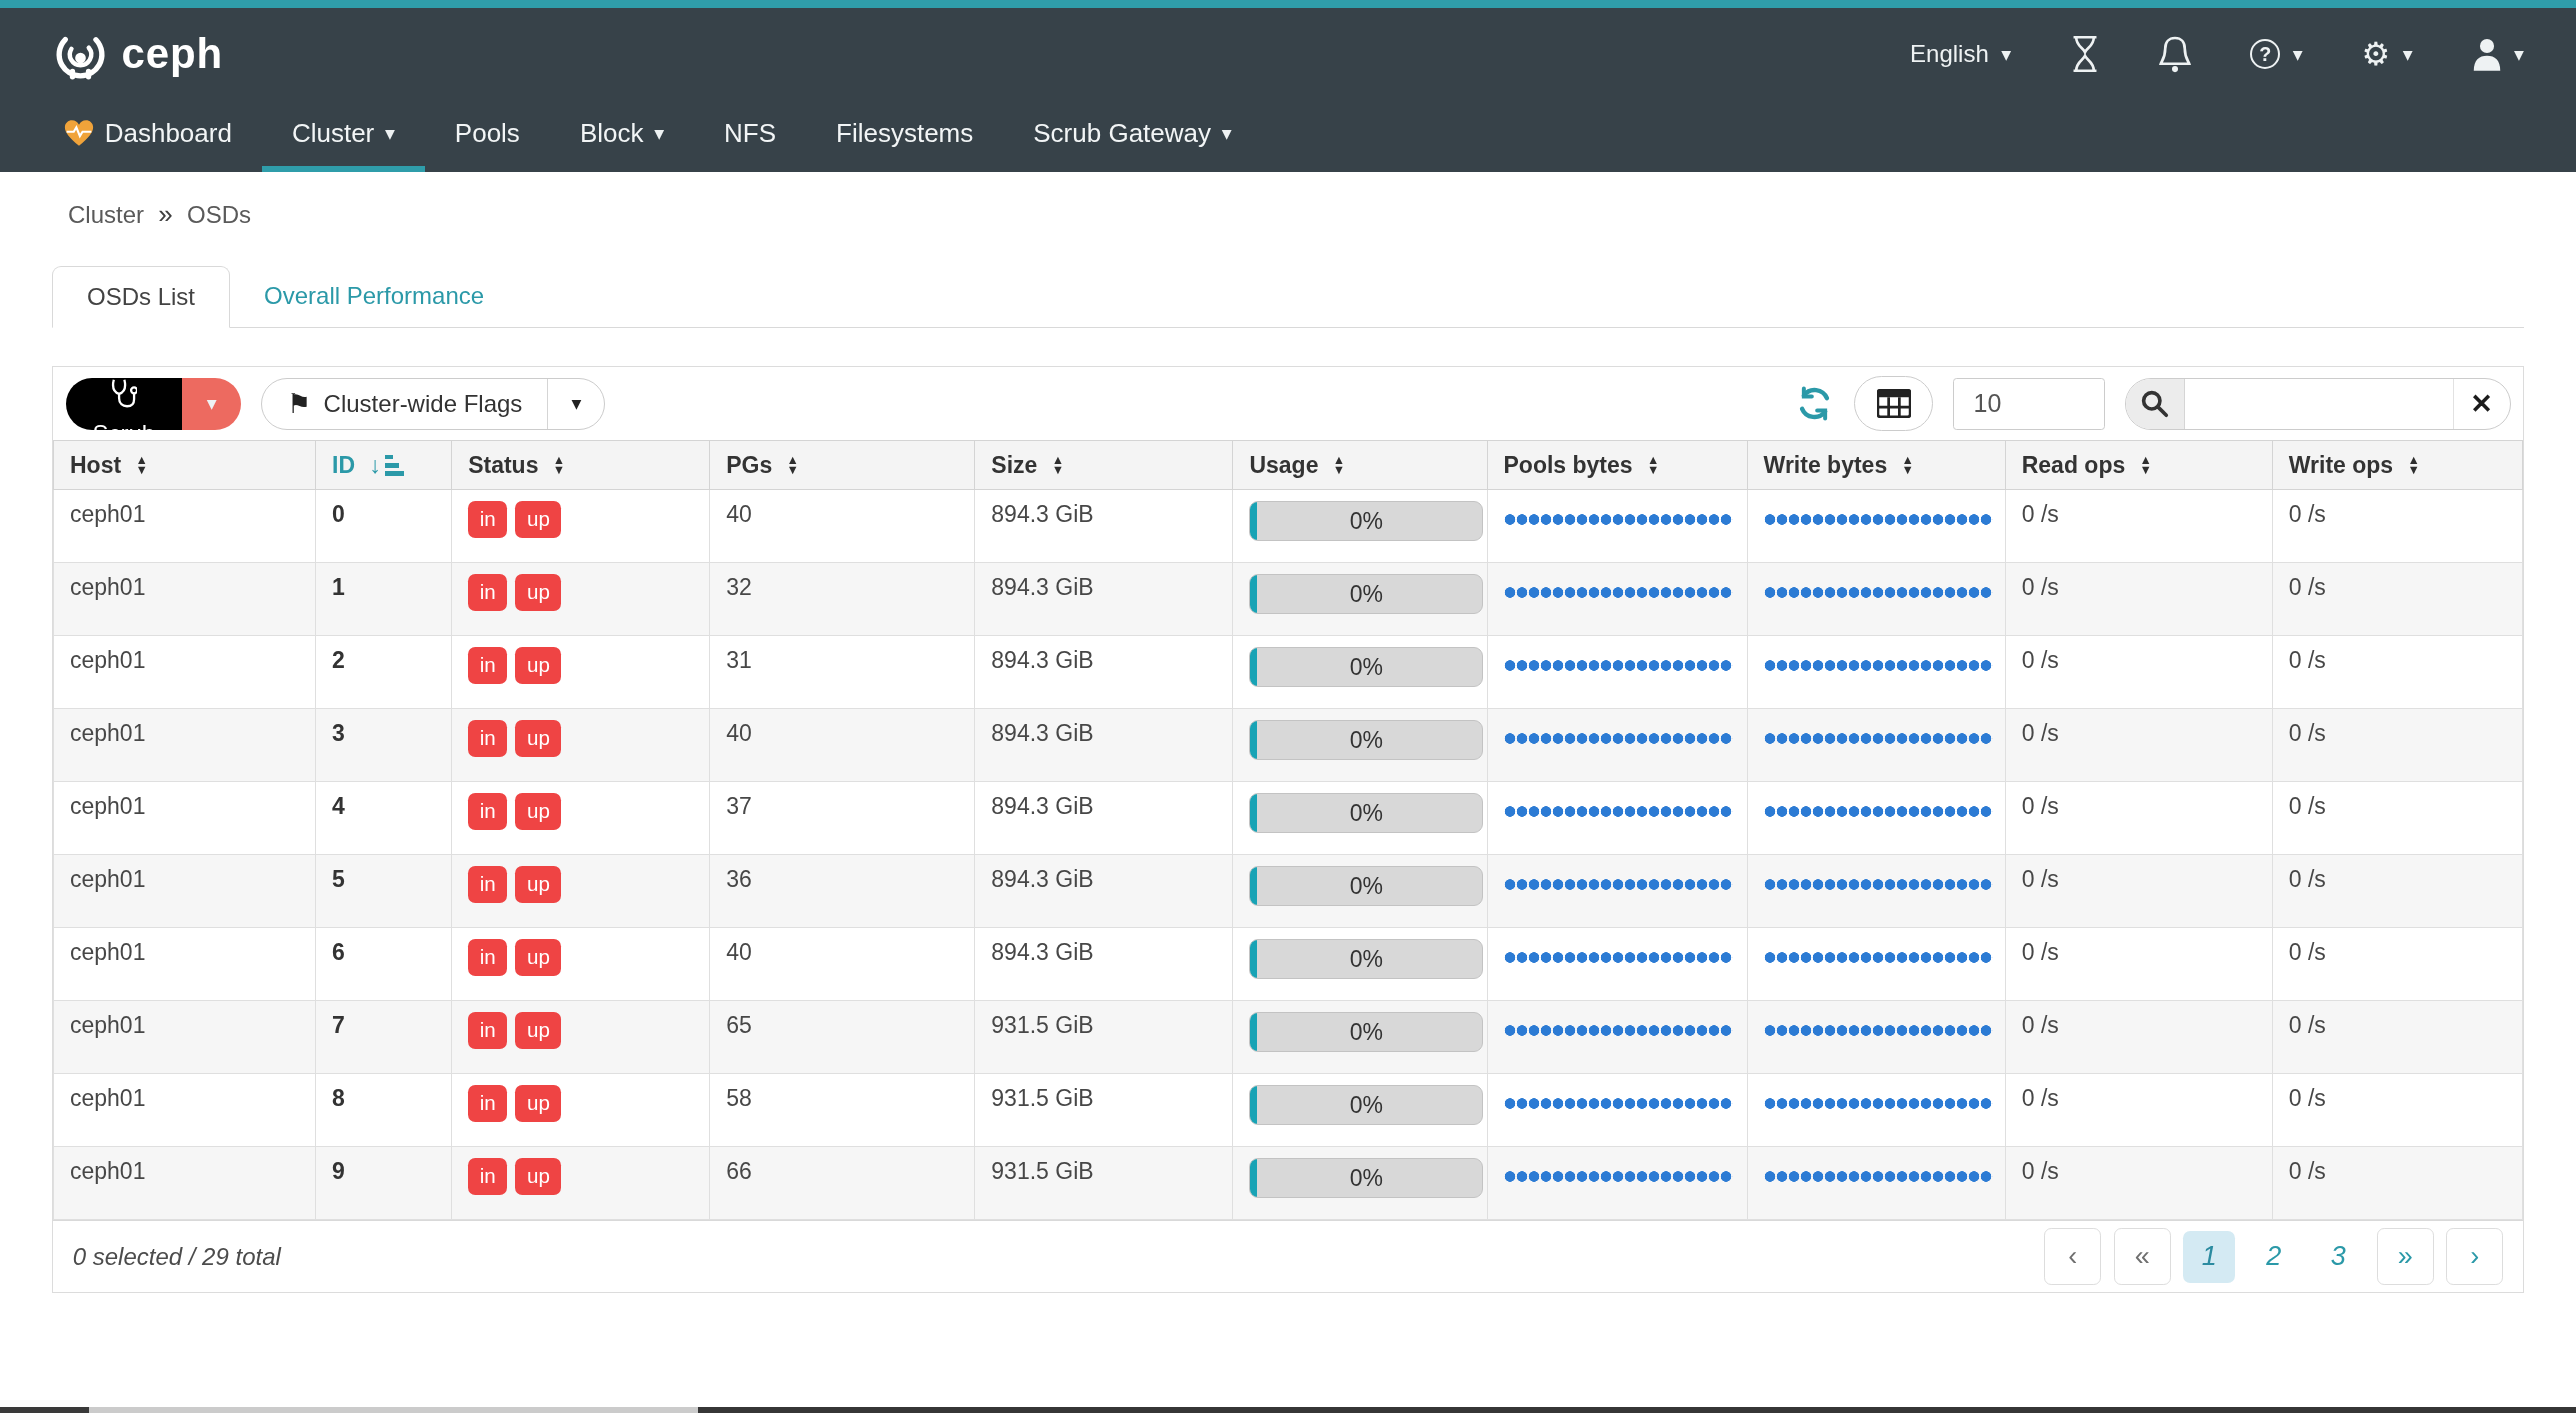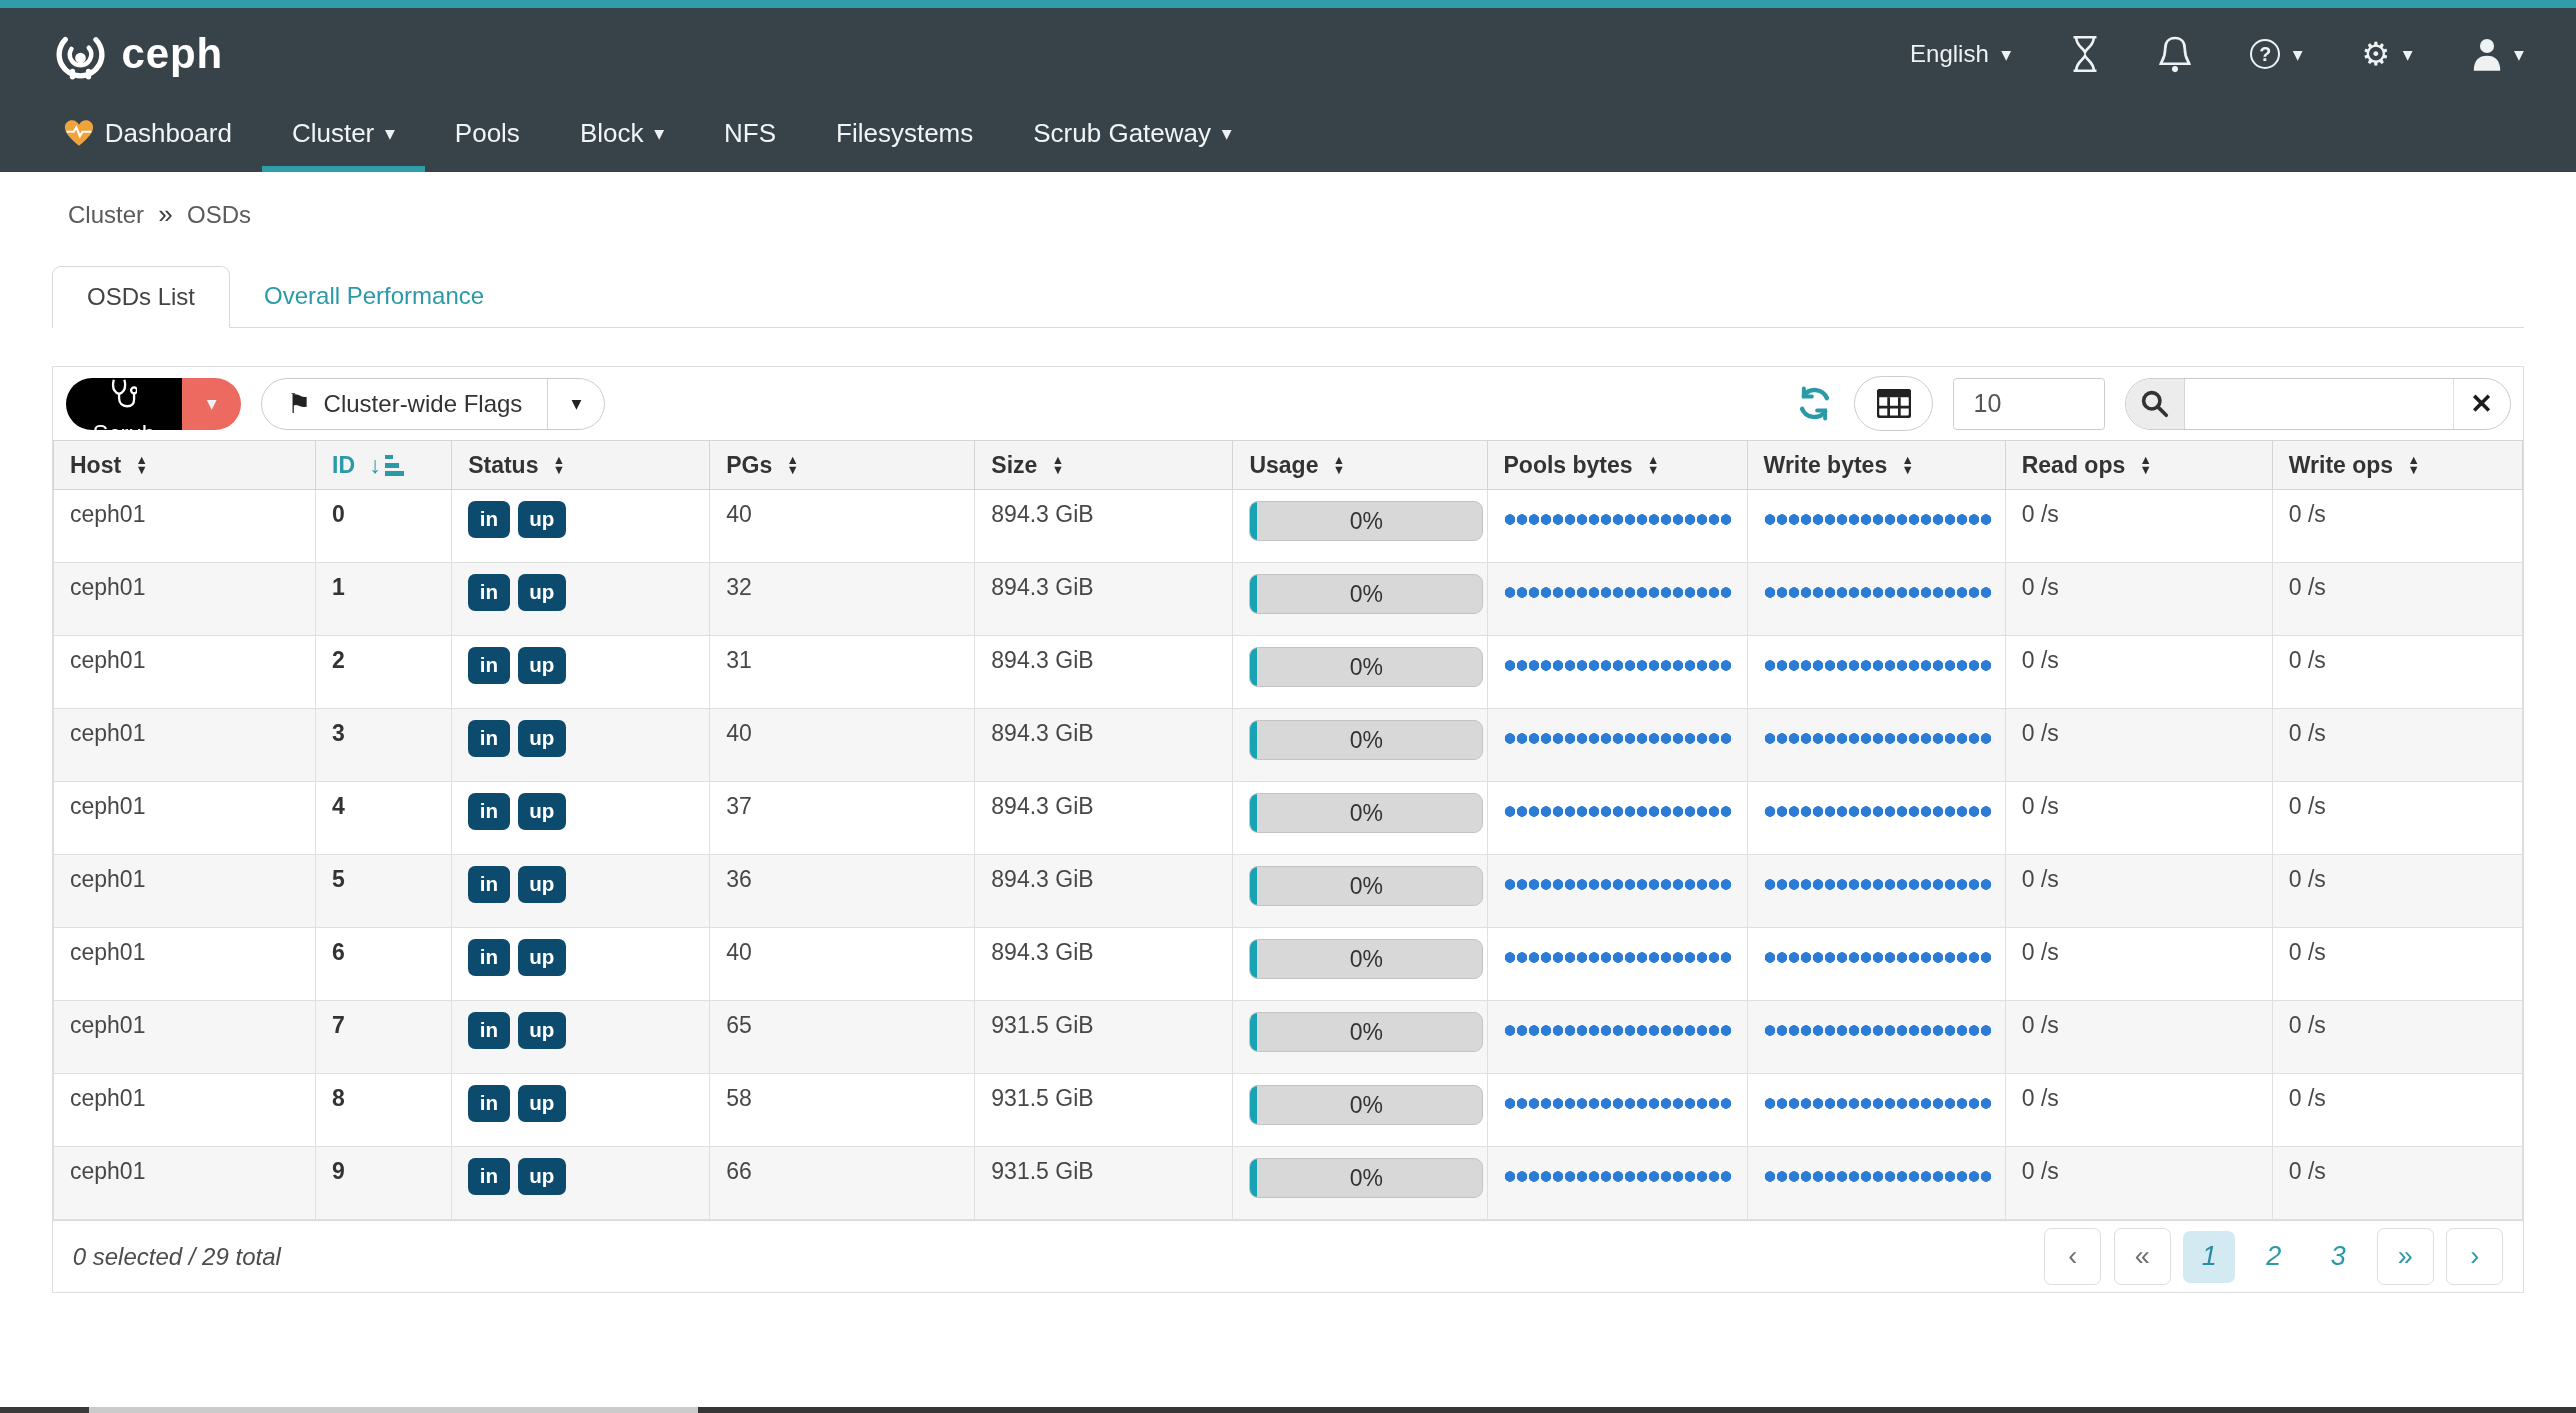--- a/index.html
+++ b/index.html
@@ -78,21 +78,21 @@
   th.sorted { color:#2b99a8; }
   .sort-active { display:inline-flex; align-items:flex-end; gap:4.5px; color:#2b99a8; }
   .sort-active .arrow { font-size:23px; font-weight:bold; line-height:19.7px; }
   .sort-bars { display:inline-flex; flex-direction:column; gap:3.6px; align-items:flex-start; }
   .sort-bars i { display:block; height:4.5px; background:#2b99a8; }
   .sort-bars i:nth-child(1){ width:8px; } .sort-bars i:nth-child(2){ width:13.4px; } .sort-bars i:nth-child(3){ width:19px; }
   td { border:0.9px solid #dfdfdf; border-top:1.8px solid #d8d8d8; font-size:23px; color:#474747;
        padding:10.7px 16px; height:73px; vertical-align:top; }
   tr.data-row:nth-child(even) td { background:#f6f6f6; }
   td.id-cell { font-weight:bold; color:#333; }
-  .badge { display:inline-block; background:#0c4a6e; color:#fff; font-weight:bold; font-size:20.6px;
+  .badge { display:inline-block; background:#ef4444; color:#fff; font-weight:normal; font-size:20.6px;
            padding:8px 11.6px; border-radius:7.2px; margin-right:8px; line-height:1; }
   .usage-bar { width:234px; height:40px; background:#d8d8d8; border:0.9px solid #c3c3c3;
                border-radius:9px; position:relative; display:flex; align-items:center;
                justify-content:center; font-size:23px; color:#333; overflow:hidden; }
   .usage-fill { position:absolute; left:0; top:0; bottom:0; width:6.3px; background:#18a3b5; }
   .spark { width:229px; height:15px; margin-top:10.7px;
            background:radial-gradient(circle at 50% 50%, #2c7bd4 52%, rgba(0,0,0,0) 58%);
            background-size:12px 15px; background-repeat:repeat-x; }
   
   .table-footer { display:flex; align-items:center; justify-content:space-between;

